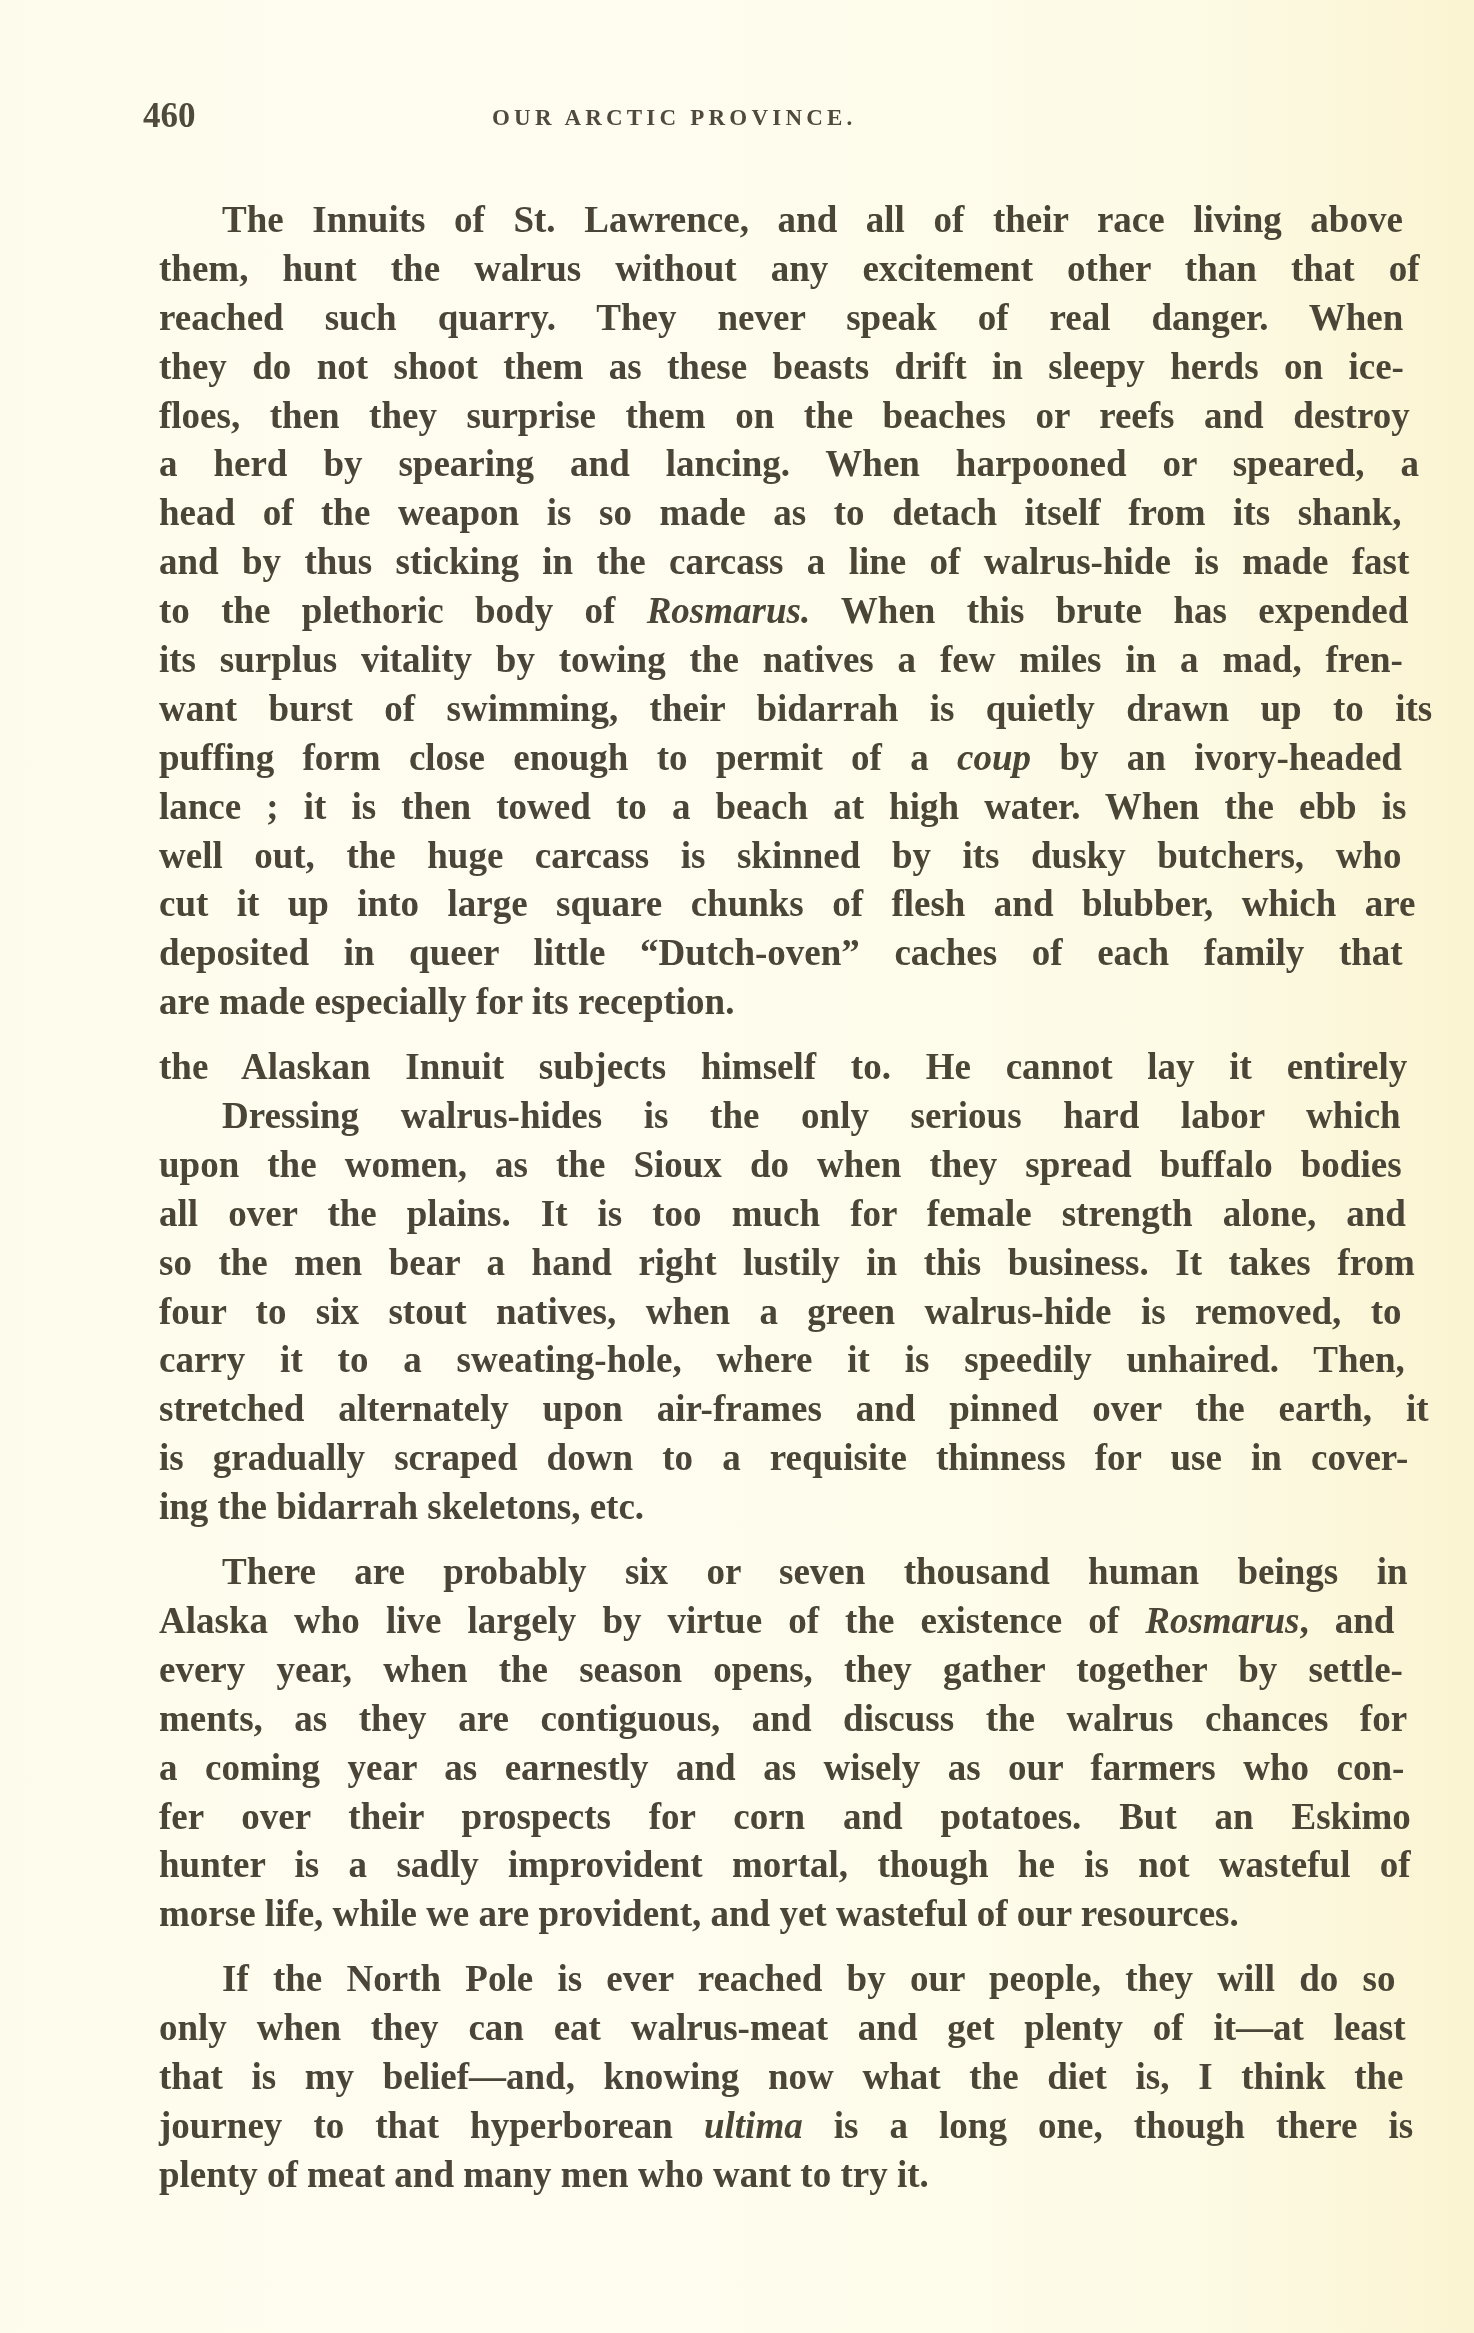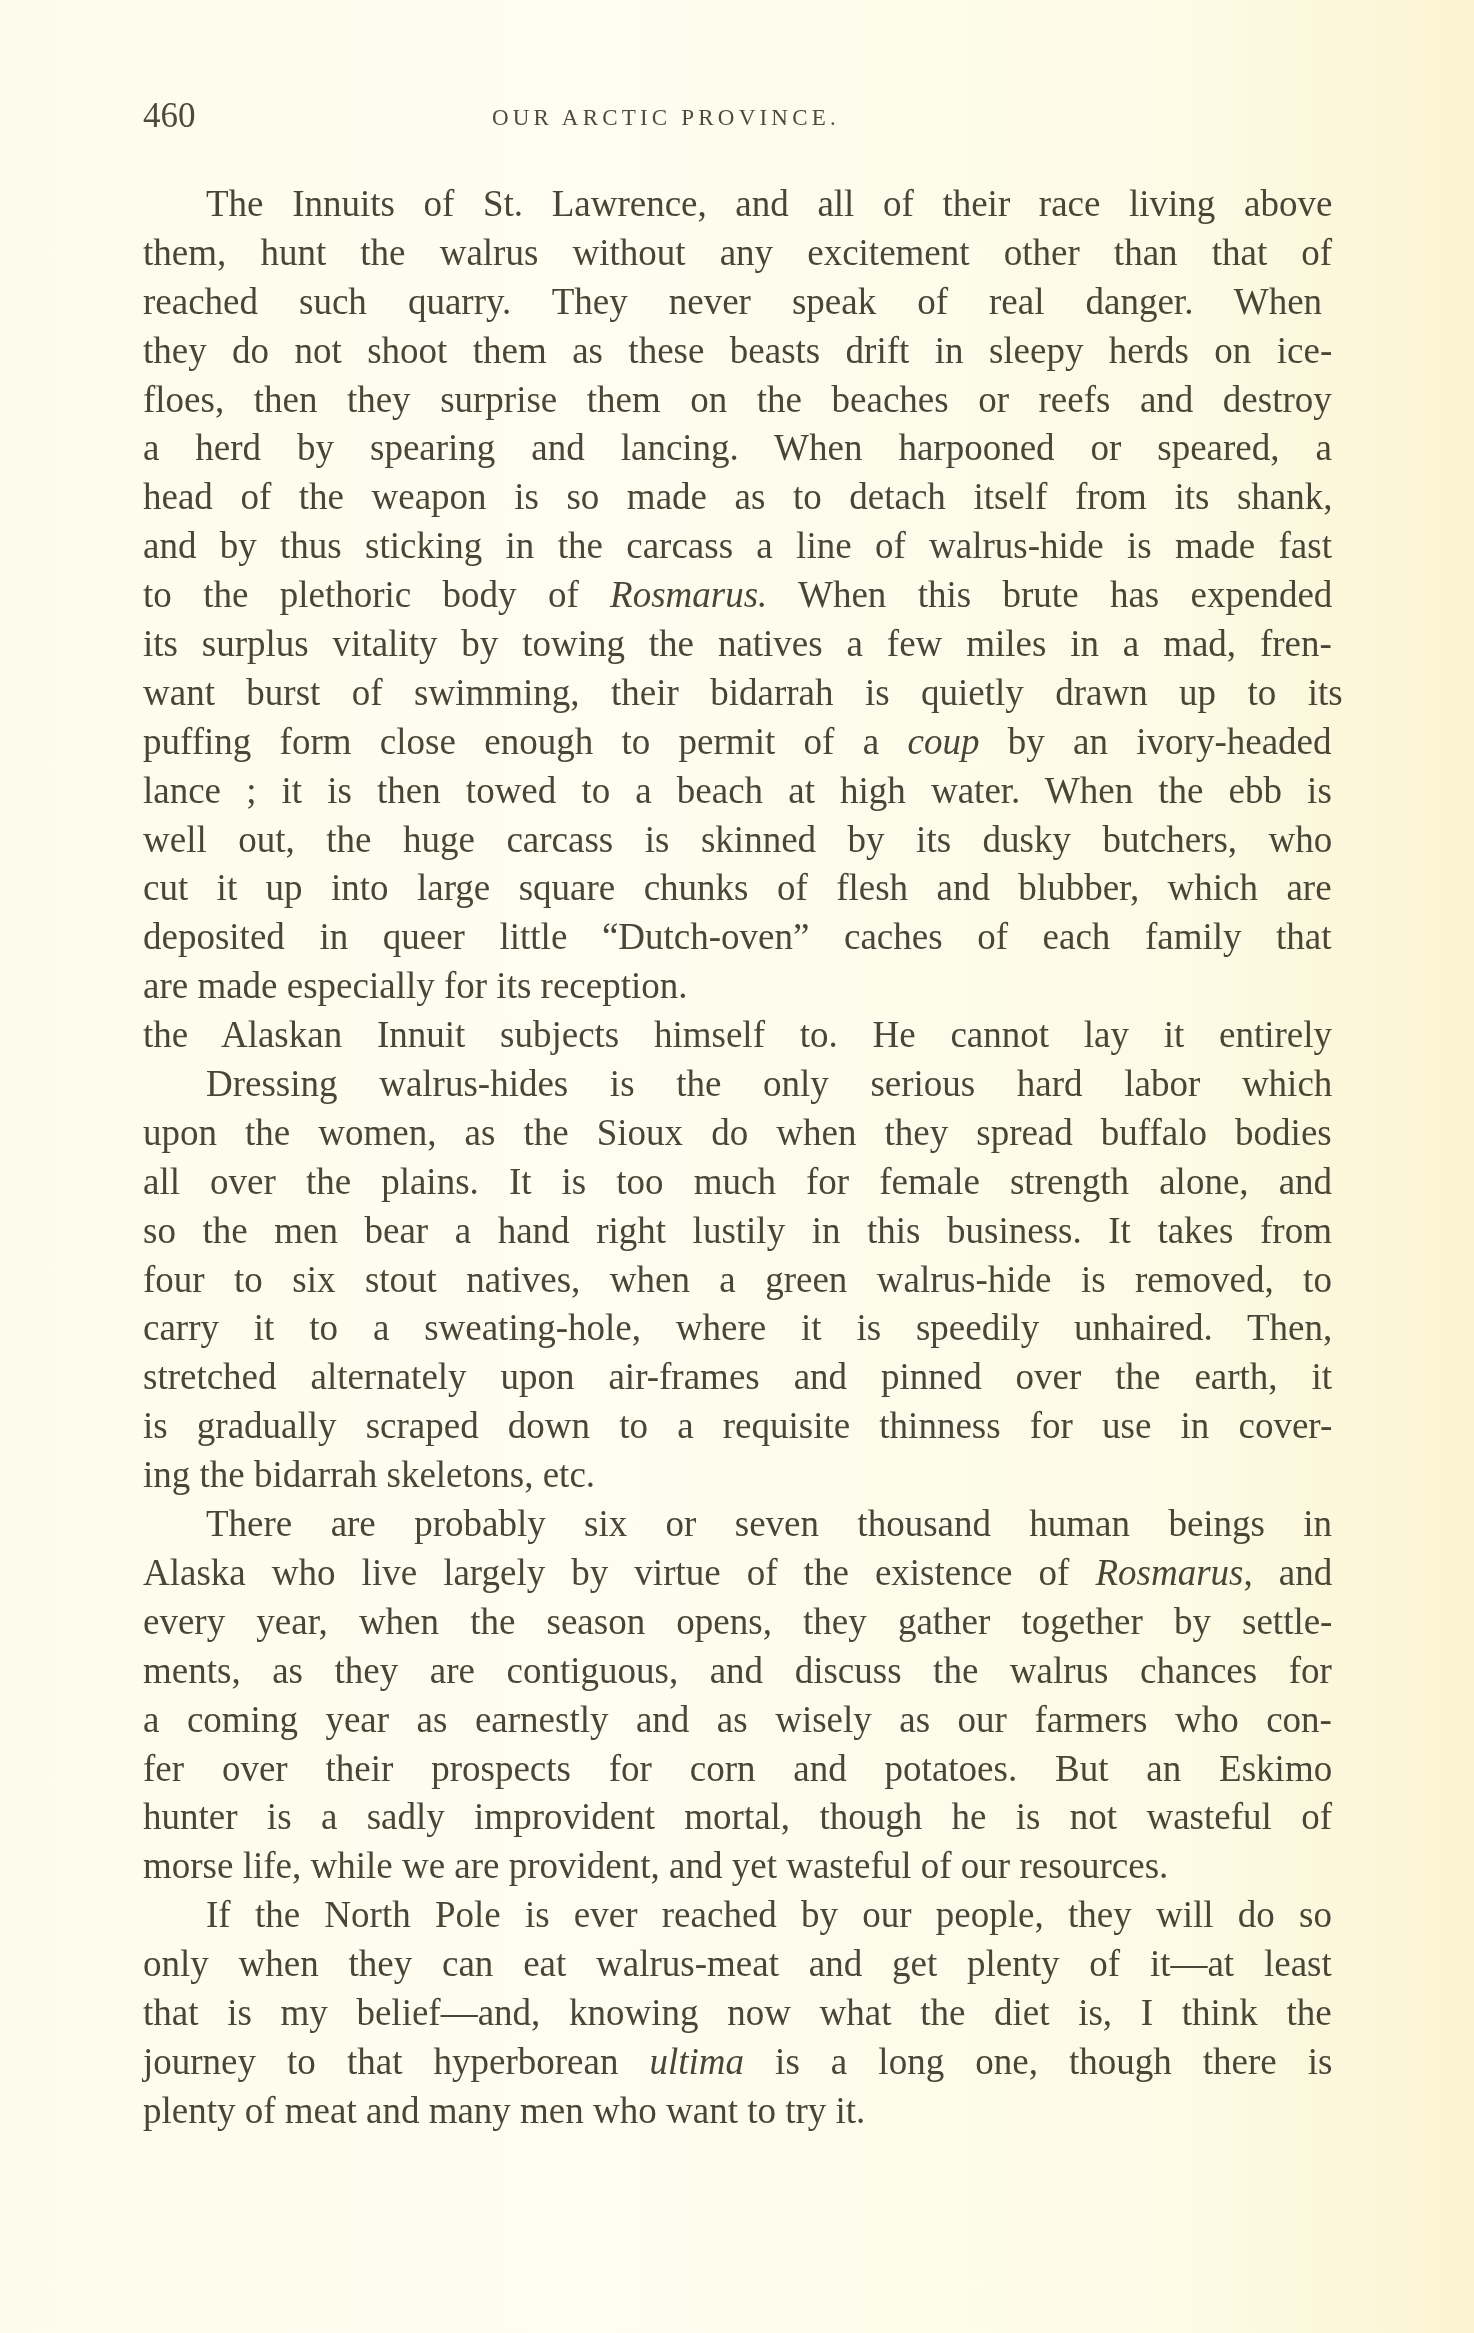--- a/index.html
+++ b/index.html
@@ -13,20 +13,21 @@
     overflow: hidden;
     background: linear-gradient(90deg, #fdfcec 0%, #fefdf0 40%, #fdfbe6 80%, #fbf4d2 100%);
     font-family: "Liberation Serif", "DejaVu Serif", serif;
     color: #4a4536;
   }
   .page {
     position: absolute;
     left: 0; top: 0;
     width: 1474px;
     height: 1945px;
+    font-weight: bold;
   }
   .running-head {
     position: absolute;
     top: 96px;
     left: 143px;
     width: 1189px;
     height: 40px;
   }
   .page-number {
     position: absolute;
@@ -48,21 +49,21 @@
     white-space: nowrap;
     color: #4f4a3c;
   }
   .body-text {
     position: absolute;
     left: 143px;
     top: 180px;
     width: 1189px;
   }
   .paragraph {
-    margin: 0;
+    margin: 16px;
     padding: 0;
   }
   .line {
     display: block;
     height: 48.9px;
     line-height: 48.9px;
     font-size: 37px;
     white-space: nowrap;
     text-align: justify;
     text-align-last: justify;

